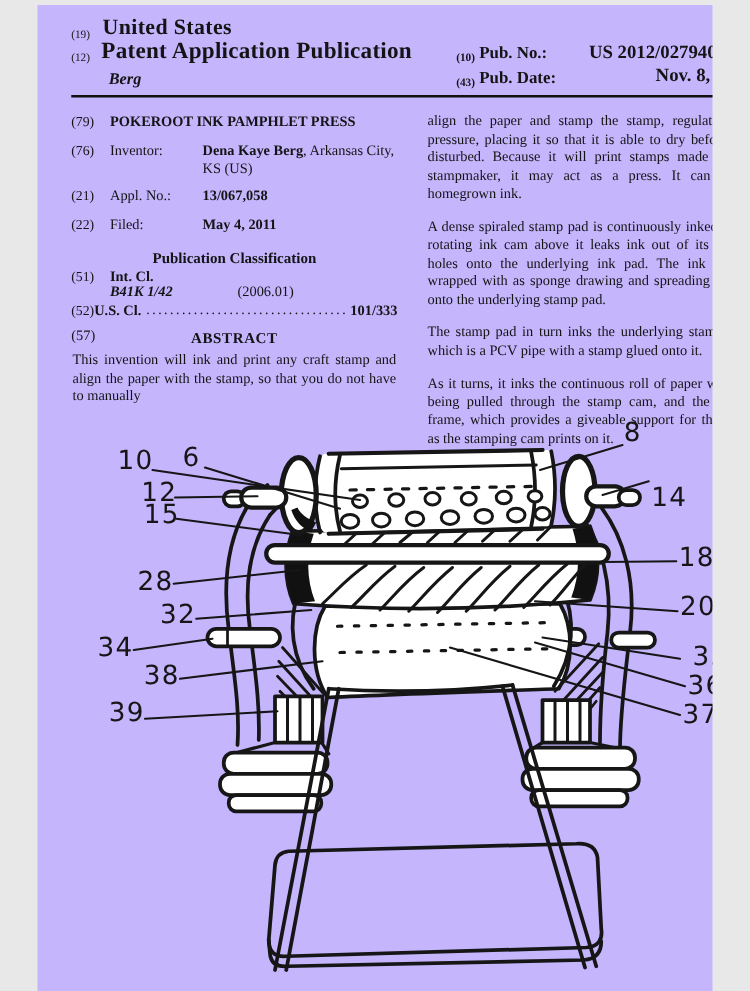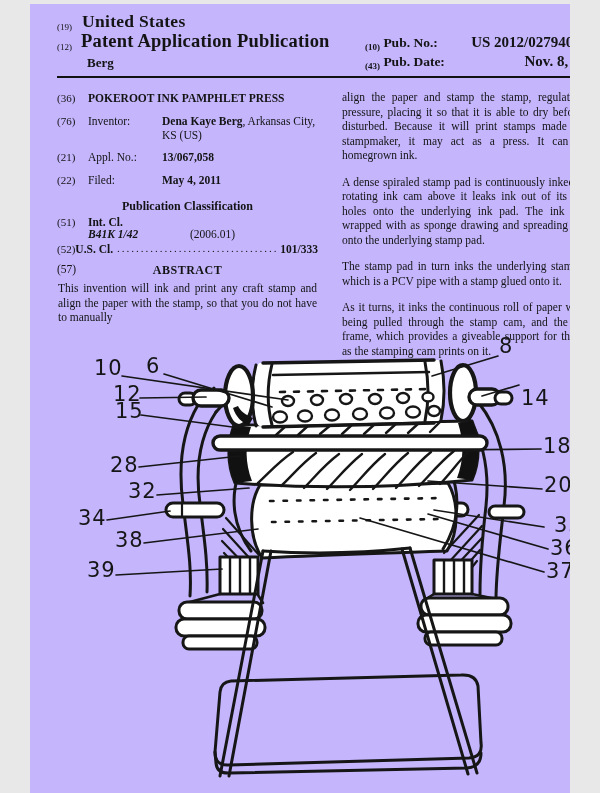--- a/index.html
+++ b/index.html
@@ -38,35 +38,35 @@
 <div class="page">
 
   <div class="abs" style="left:27px; top:7px;">
     <span class="sm">(19)</span>
     <span class="h1" style="margin-left:6px;">United States</span>
   </div>
   <div class="abs" style="left:27px; top:27px;">
     <span class="sm">(12)</span>
     <span class="h2" style="margin-left:5px;">Patent Application Publication</span>
   </div>
-  <div class="abs berg" style="left:57px; top:51px;">Berg</div>
+  <div class="abs berg" style="left:57px; top:51px;font-style:italic;">Berg</div>
 
   <div class="abs" style="left:335px; top:30px; width:237px; display:flex; justify-content:space-between; align-items:baseline;">
     <span class="pubref"><span class="sm">(10)</span> <span>Pub. No.:</span></span>
     <span class="pubval">US 2012/0279405 A1</span>
   </div>
   <div class="abs" style="left:335px; top:49px; width:237px; display:flex; justify-content:space-between; align-items:center;">
     <span class="pubref"><span class="sm">(43)</span> <span>Pub. Date:</span></span>
     <span class="pubval">Nov. 8, 2012</span>
   </div>
 
   <div class="hrule" style="top:72px;"></div>
 
   <div class="abs row" style="left:27px; top:88px;">
-    <span class="fnum">(36)</span><span class="b">POKEROOT INK PAMPHLET PRESS</span>
+    <span class="fnum">(79)</span><span class="b">POKEROOT INK PAMPHLET PRESS</span>
   </div>
 
   <div class="abs row" style="left:27px; top:111px;">
     <span class="fnum">(76)</span><span class="lbl">Inventor:</span><span class="b">Dena Kaye Berg</span><span>, Arkansas City,</span>
   </div>
   <div class="abs row" style="left:132px; top:125px;">KS (US)</div>
 
   <div class="abs row" style="left:27px; top:147px;">
     <span class="fnum">(21)</span><span class="lbl">Appl. No.:</span><span class="b">13/067,058</span>
   </div>

